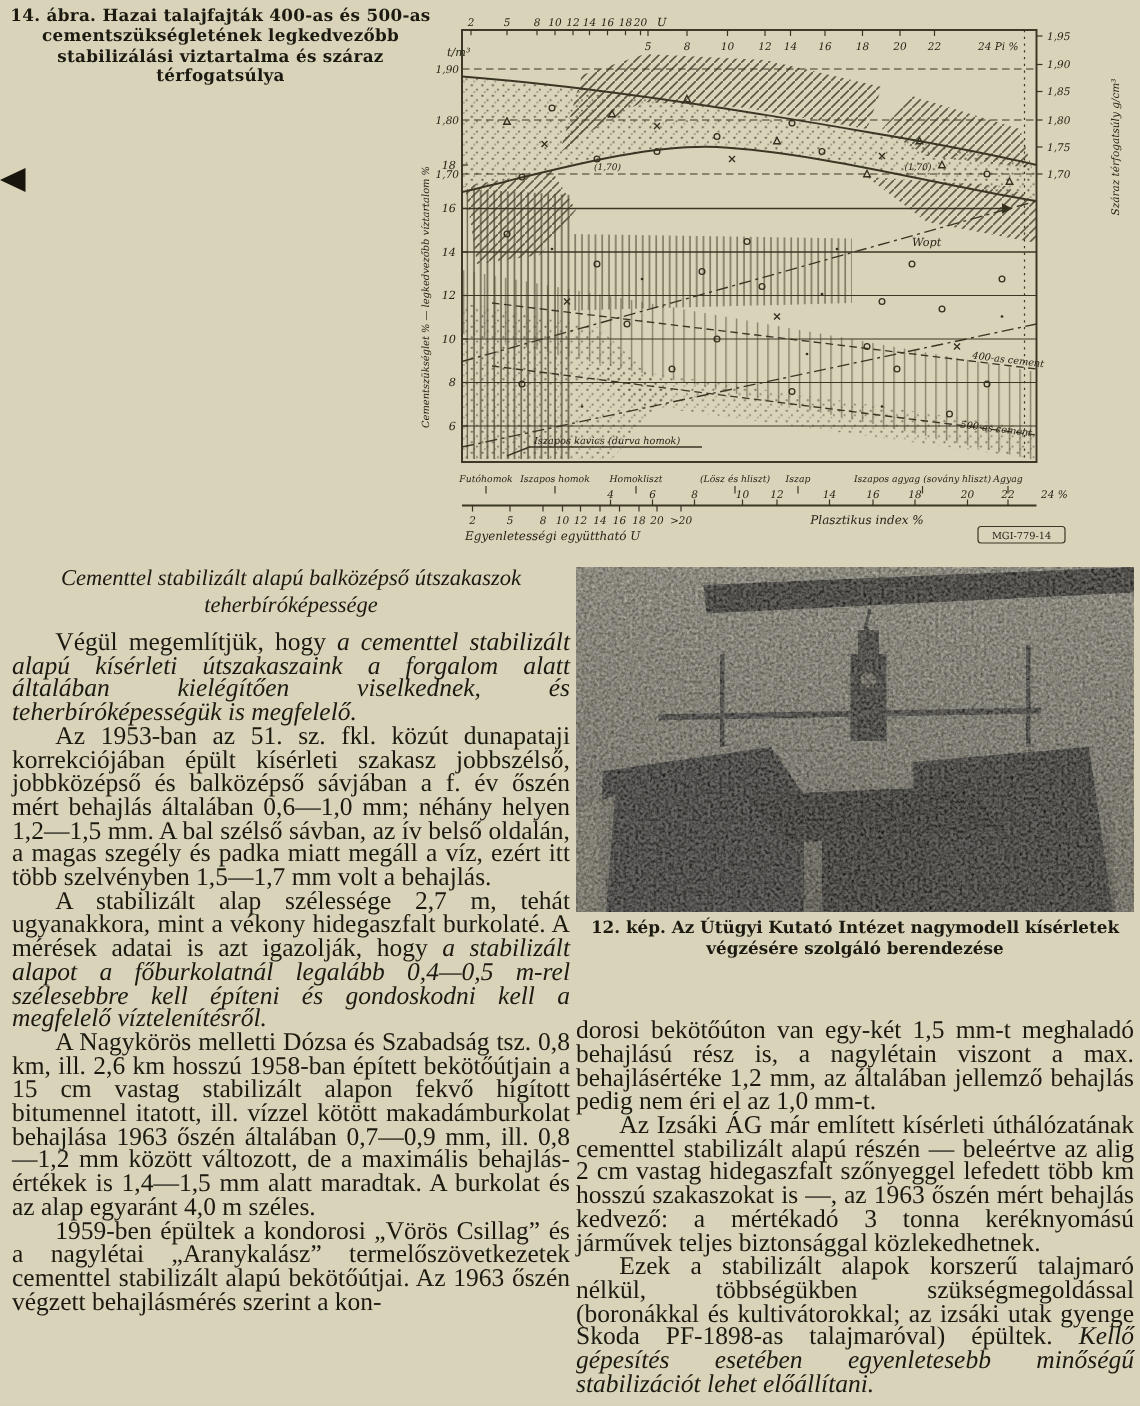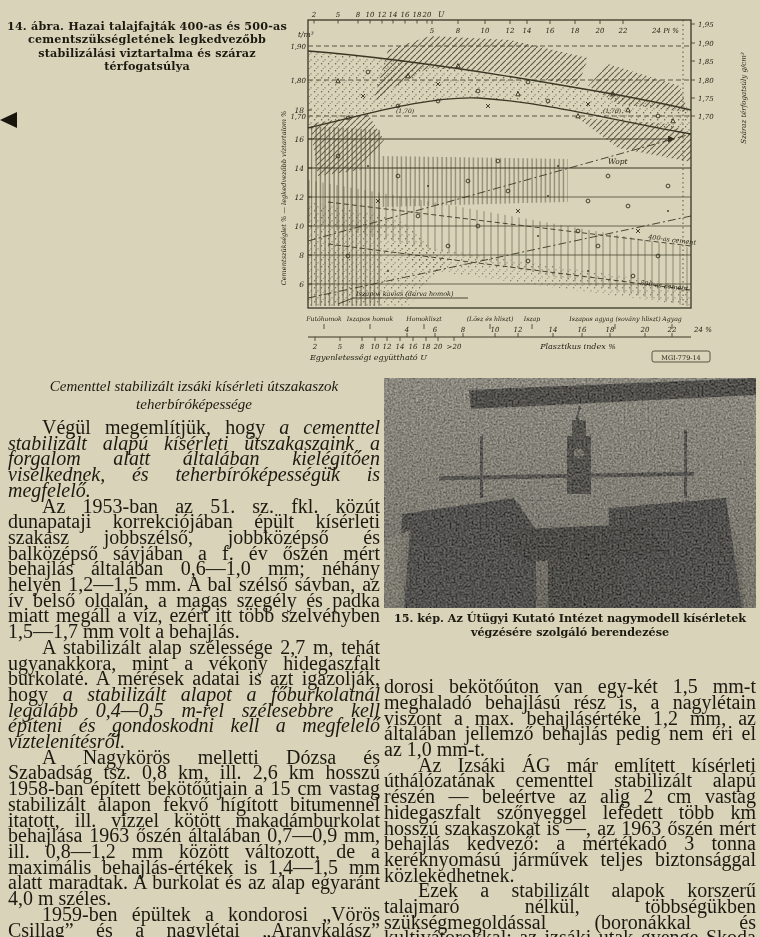--- a/index.html
+++ b/index.html
@@ -1,30 +1,30 @@
 <!DOCTYPE html>
 <html lang="hu"><head>
 <meta charset="utf-8">
 <style>
   html,body{margin:0;padding:0;background:#d8d3b9;}
   .page{position:relative;width:760px;height:937px;background:#d8d3b9;color:#1c1a10;
         font-family:"Liberation Serif",serif;overflow:hidden;}
-  .fig14-caption{position:absolute;left:4px;top:20px;width:286px;text-align:center;
+  .fig14-caption{position:absolute;left:4px;top:4px;width:286px;text-align:center;
         font-family:"DejaVu Serif",serif;font-weight:700;font-size:11.2px;line-height:13.4px;
         letter-spacing:.2px;}
   .margin-arrow{position:absolute;left:0;top:112px;width:0;height:0;
         border-top:8px solid transparent;border-bottom:8px solid transparent;
         border-right:17px solid #17150c;}
   .chart-wrap{position:absolute;left:278px;top:6px;width:480px;height:364px;}
   .col{position:absolute;width:372px;}
   .col-left{left:8px;top:378px;}
   .col-right{left:384px;top:378px;}
   .section-heading{font-style:italic;text-align:center;font-size:15px;line-height:17.5px;
         margin:0 0 7px 0;font-weight:400;}
-  .para{margin:0;text-indent:1.7em;text-align:justify;font-size:20px;line-height:15.7px;}
+  .para{margin:0;text-indent:1.7em;text-align:justify;font-size:17px;line-height:15.7px;}
   .para.noindent{text-indent:0;margin-top:40px;}
   .em{font-style:italic;}
   .photo{width:372px;height:230px;display:block;}
   .fig15-caption{width:372px;text-align:center;font-family:"DejaVu Serif",serif;font-weight:700;
         font-size:11.2px;line-height:13.6px;margin:4px 0 9px 0;}
   svg text{font-family:"DejaVu Serif",serif;fill:#221f12;}
 </style>
 </head>
 <body>
 
@@ -279,21 +279,21 @@
       <text x="325" y="107" font-size="6" font-style="italic">(1,70)</text>
       <text x="32" y="354" font-size="8" font-style="italic">Egyenletességi együttható U</text>
       <text x="300" y="343" font-size="8" font-style="italic" text-anchor="middle">Plasztikus index %</text>
       <rect x="374" y="345" width="58" height="11" rx="2" fill="none" stroke="#3a3624" stroke-width="0.8"></rect>
       <text x="403" y="353.5" font-size="6.5" text-anchor="middle">MGI-779-14</text>
     </g>
   </svg>
   </div>
 
   <div class="col col-left">
-    <h3 class="section-heading">Cementtel stabilizált izsáki kísérleti útszakaszok teherbíróképessége</h3>
+    <h3 class="section-heading">Cementtel stabilizált alapú balközépső útszakaszok teherbíróképessége</h3>
     <div>
         <p class="para"><span>Végül megemlítjük, hogy </span><span class="em">a cementtel stabilizált alapú kísérleti útszakaszaink a forgalom alatt általában kielégítően viselkednek, és teherbíróképességük is megfelelő.</span></p>
         <p class="para"><span>Az 1953-ban az 51. sz. fkl. közút dunapataji korrekciójában épült kísérleti szakasz jobbszélső, jobbközépső és balközépső sávjában a f. év őszén mért behajlás általában 0,6—1,0 mm; néhány helyen 1,2—1,5 mm. A bal szélső sávban, az ív belső oldalán, a magas szegély és padka miatt megáll a víz, ezért itt több szelvényben 1,5—1,7 mm volt a behajlás.</span></p>
         <p class="para"><span>A stabilizált alap szélessége 2,7 m, tehát ugyanakkora, mint a vékony hidegaszfalt burkolaté. A mérések adatai is azt igazolják, hogy </span><span class="em">a stabilizált alapot a főburkolatnál legalább 0,4—0,5 m-rel szélesebbre kell építeni és gondoskodni kell a megfelelő víztelenítésről.</span></p>
         <p class="para"><span>A Nagykörös melletti Dózsa és Szabadság tsz. 0,8 km, ill. 2,6 km hosszú 1958-ban épített bekötőútjain a 15 cm vastag stabilizált alapon fekvő hígított bitumennel itatott, ill. vízzel kötött makadámburkolat behajlása 1963 őszén általában 0,7—0,9 mm, ill. 0,8—1,2 mm között változott, de a maximális behajlás-értékek is 1,4—1,5 mm alatt maradtak. A burkolat és az alap egyaránt 4,0 m széles.</span></p>
         <p class="para"><span>1959-ben épültek a kondorosi „Vörös Csillag” és a nagylétai „Aranykalász” termelőszövetkezetek cementtel stabilizált alapú bekötőútjai. Az 1963 őszén végzett behajlásmérés szerint a kon-</span></p>
       </div>
   </div>
 
   <div class="col col-right">
@@ -324,21 +324,21 @@
       <rect x="300" y="52" width="3" height="68" fill="#2b2820"></rect>
       <polygon points="18,136 130,120 152,152 152,230 14,230" fill="#22201a"></polygon>
       <polygon points="225,130 342,120 358,230 225,230" fill="#201e17"></polygon>
       <polygon points="114,152 262,146 286,176 140,184" fill="#17150e"></polygon>
       <rect x="164" y="176" width="72" height="54" fill="#1a180f"></rect>
       <polygon points="0,162 26,152 20,230 0,230" fill="#948d76" opacity="0.75"></polygon>
       <polygon points="356,150 372,144 372,230 360,230" fill="#8c8570" opacity="0.6"></polygon>
       <rect x="0" y="0" width="372" height="230" filter="url(#grainDark)" opacity="0.5"></rect>
       <rect x="0" y="0" width="372" height="230" filter="url(#grainLight)" opacity="0.35"></rect>
     </svg>
-    <div class="fig15-caption">15. kép. Az Útügyi Kutató Intézet nagymodell kísérletek végzésére szolgáló berendezése</div>
+    <div class="fig15-caption">12. kép. Az Útügyi Kutató Intézet nagymodell kísérletek végzésére szolgáló berendezése</div>
     <div>
         <p class="para noindent"><span>dorosi bekötőúton van egy-két 1,5 mm-t meghaladó behajlású rész is, a nagylétain viszont a max. behajlásértéke 1,2 mm, az általában jellemző behajlás pedig nem éri el az 1,0 mm-t.</span></p>
         <p class="para"><span>Az Izsáki ÁG már említett kísérleti úthálózatának cementtel stabilizált alapú részén — beleértve az alig 2 cm vastag hidegaszfalt szőnyeggel lefedett több km hosszú szakaszokat is —, az 1963 őszén mért behajlás kedvező: a mértékadó 3 tonna keréknyomású járművek teljes biztonsággal közlekedhetnek.</span></p>
         <p class="para"><span>Ezek a stabilizált alapok korszerű talajmaró nélkül, többségükben szükségmegoldással (boronákkal és kultivátorokkal; az izsáki utak gyenge Skoda PF-1898-as talajmaróval) épültek. </span><span class="em">Kellő gépesítés esetében egyenletesebb minőségű stabilizációt lehet előállítani.</span></p>
       </div>
   </div>
 
 </div>
 
 </body></html>

